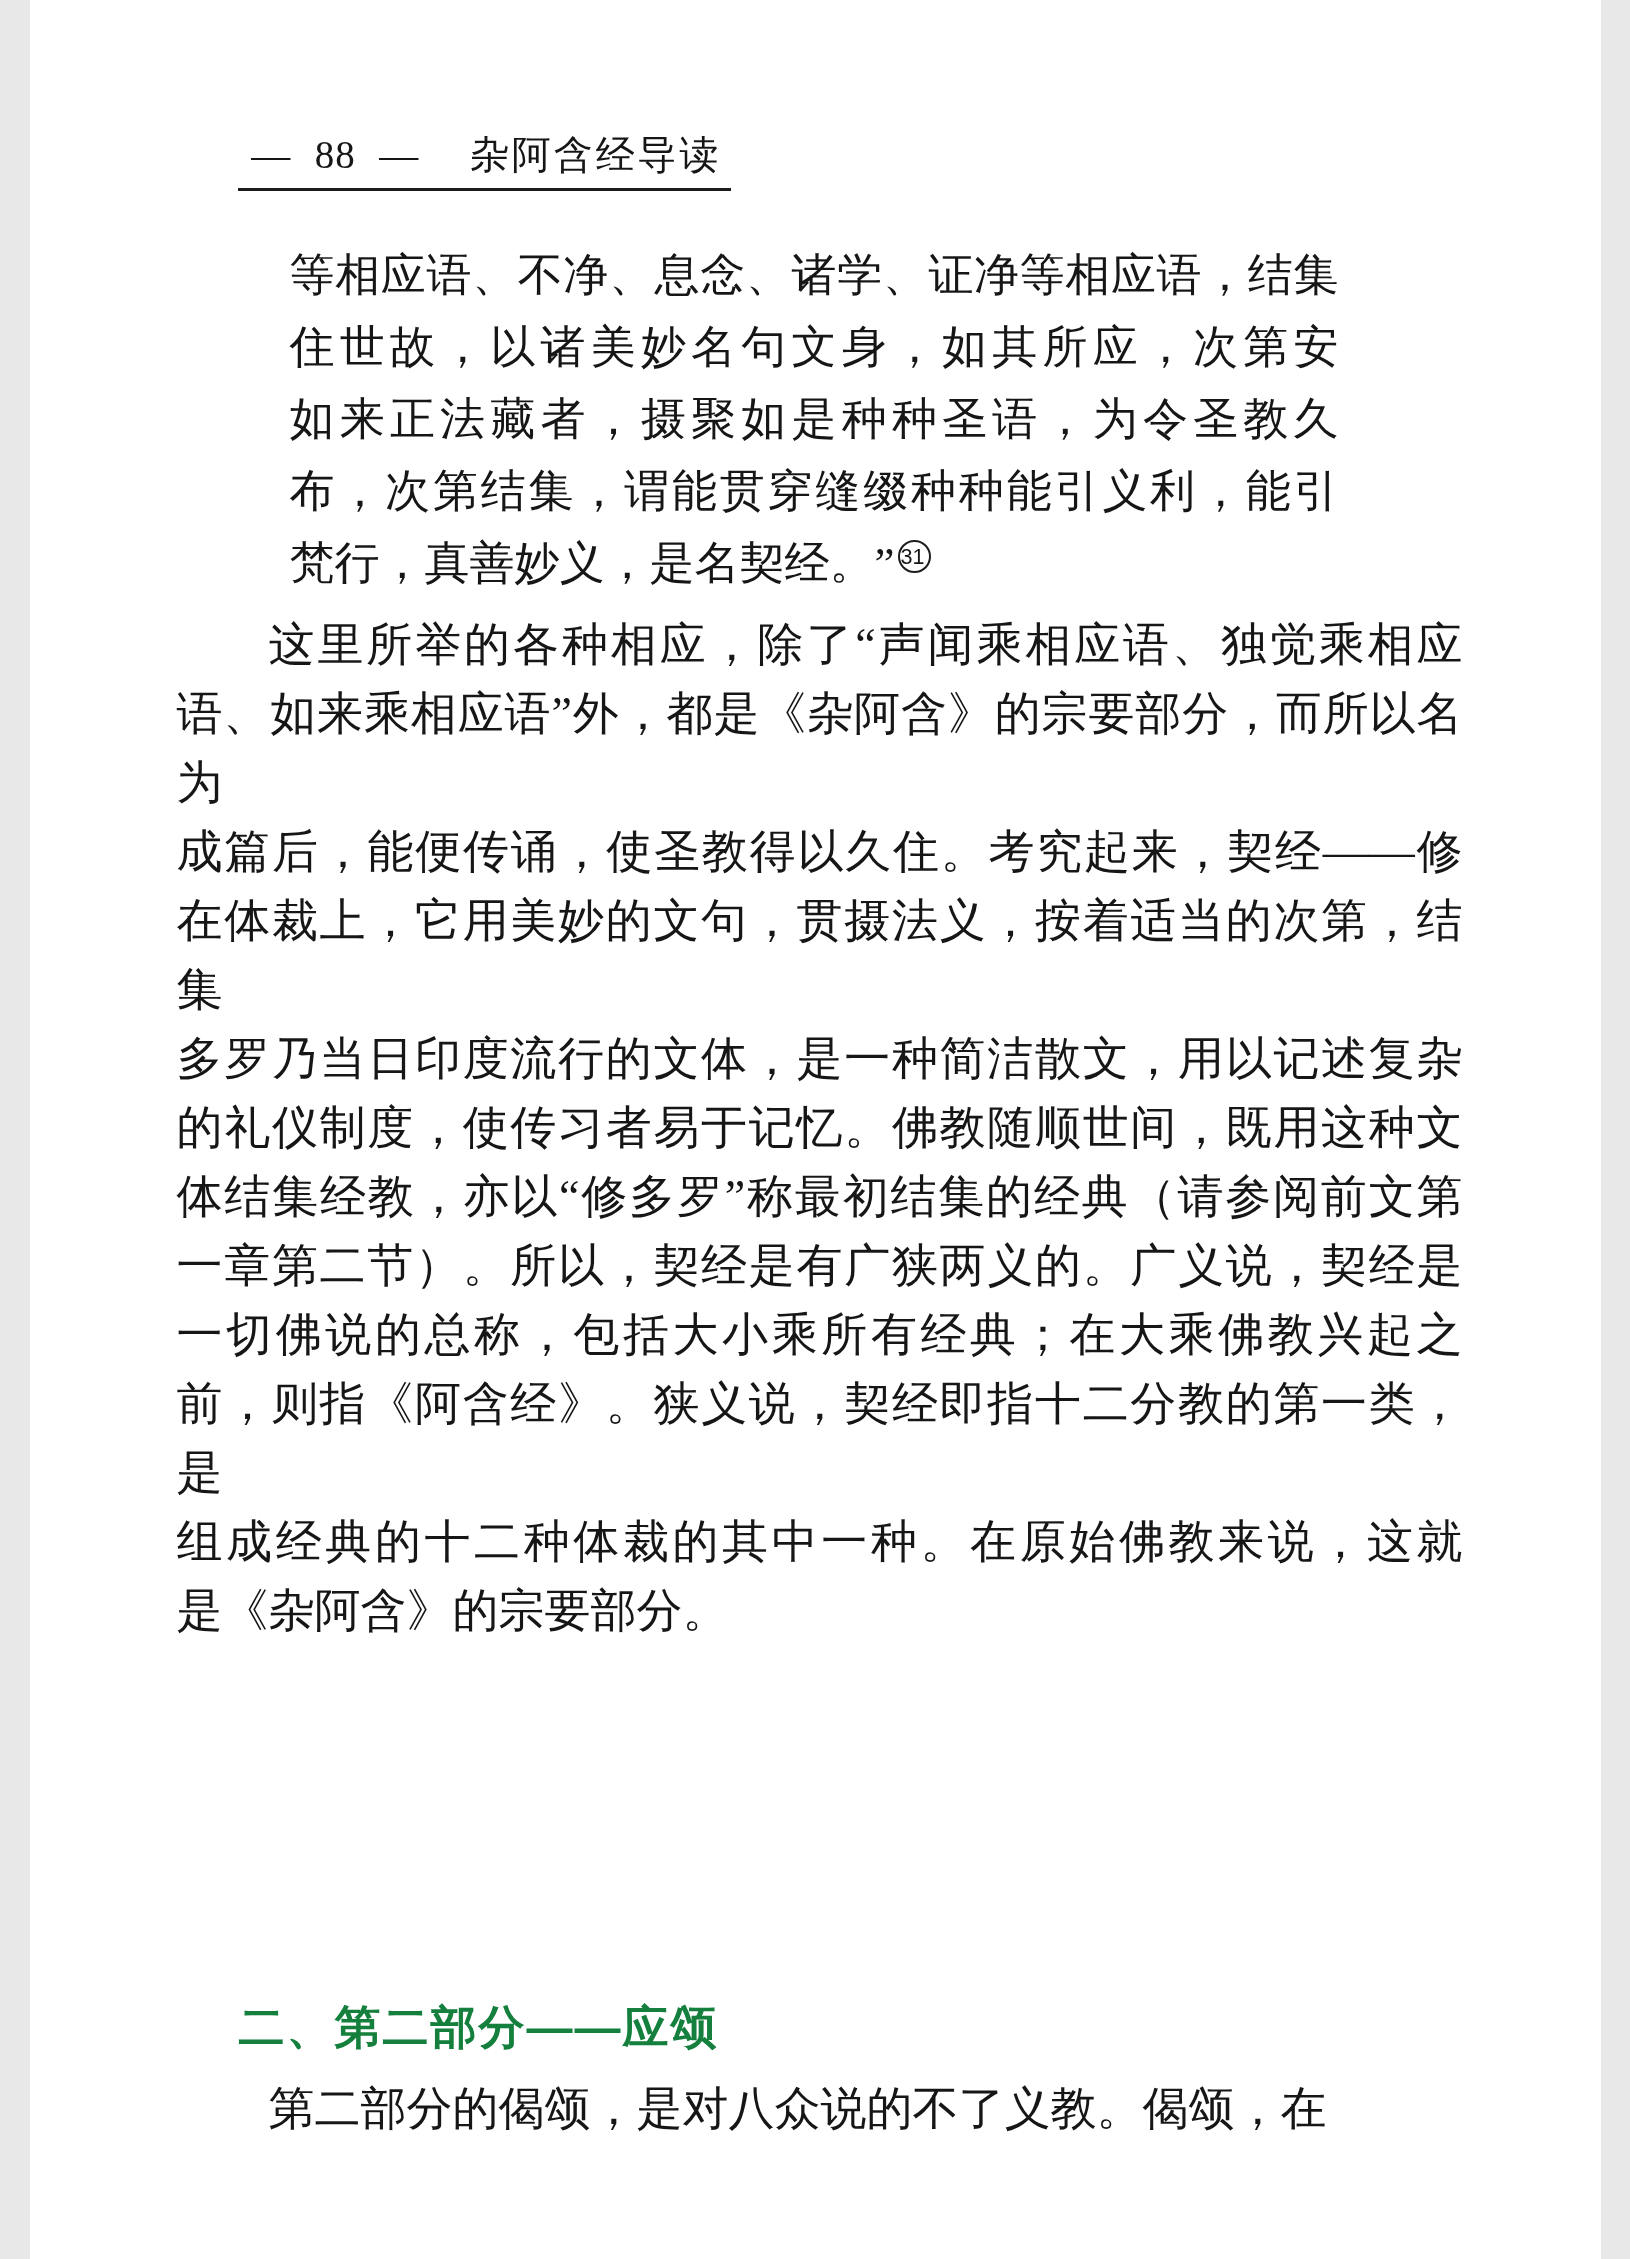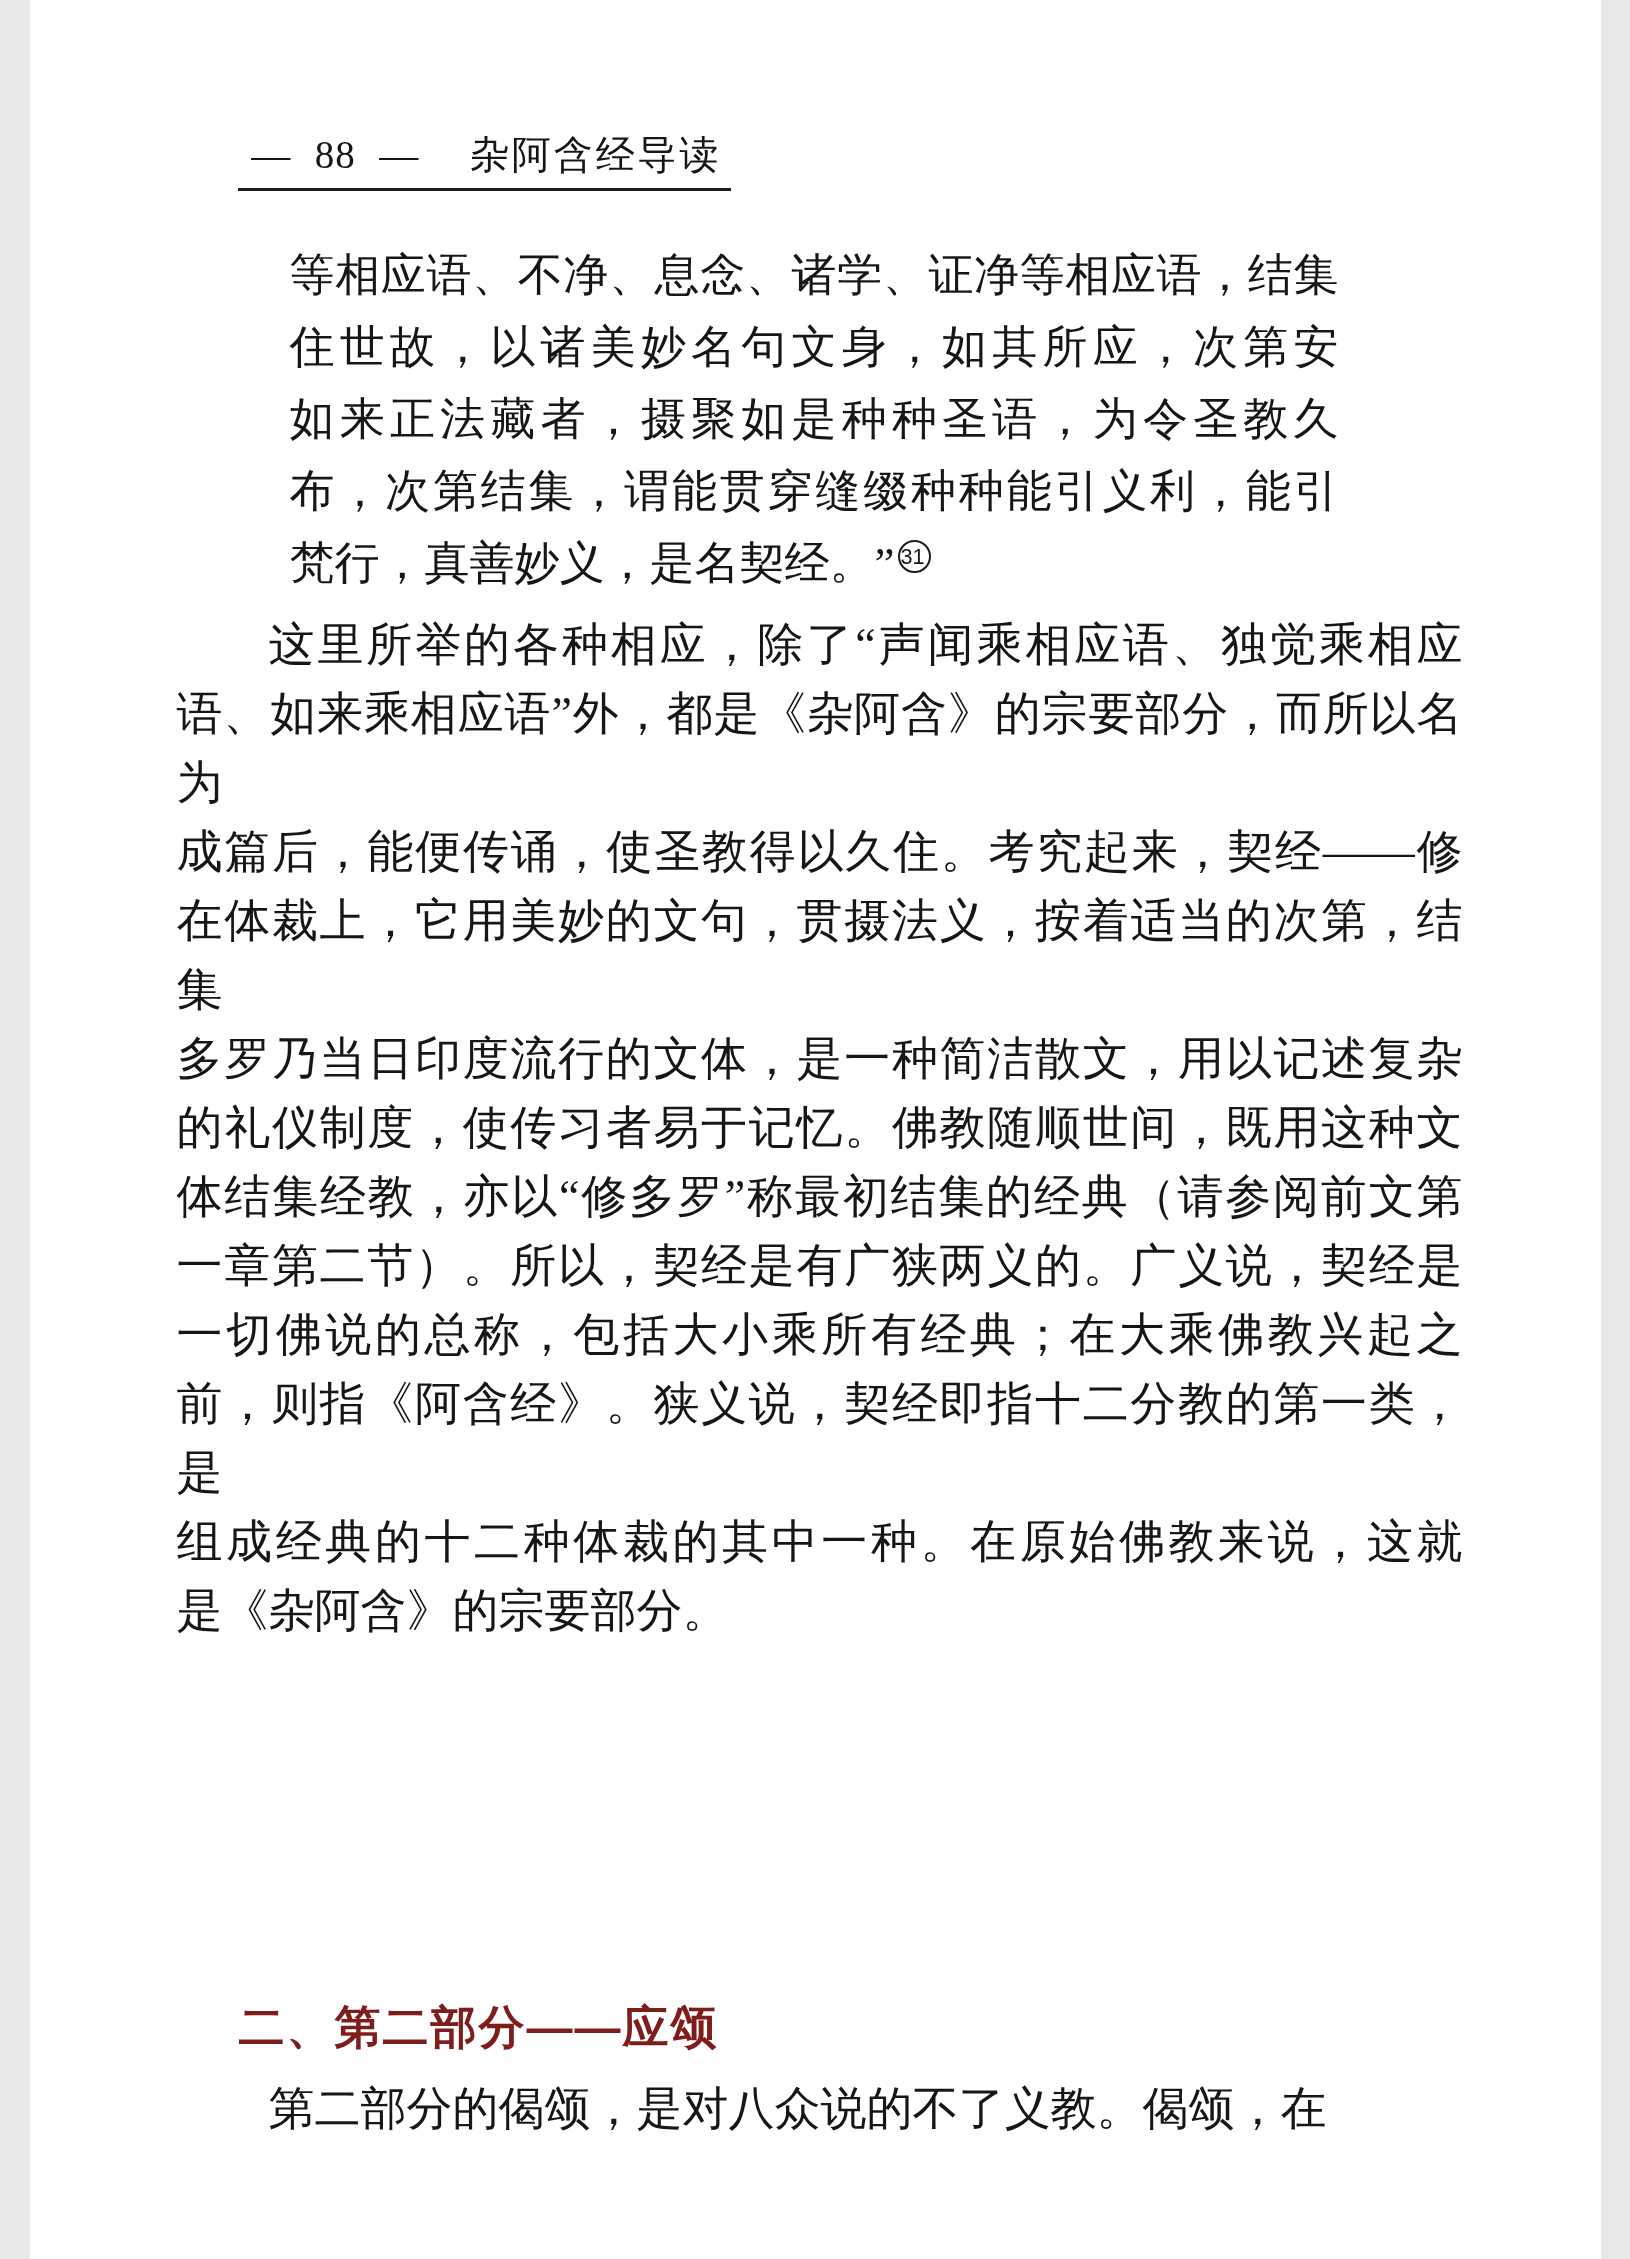--- a/index.html
+++ b/index.html
@@ -83,21 +83,21 @@
   .heading {
     position: absolute;
     left: 209px;
     top: 1998px;
     margin: 0;
     font-size: 46px;
     line-height: 59px;
     font-weight: 700;
     letter-spacing: 2px;
     font-family: "Liberation Sans", "DejaVu Sans", sans-serif;
-    color: #7f1d1d;
+    color: #15803d;
   }
 </style>
 </head>
 <body>
 
 <div class="page">
 
   <header class="hdr">
     <span class="dash">—</span><span class="pgnum">88</span><span class="dash">—</span><span class="btitle">杂阿含经导读</span>
   </header>

